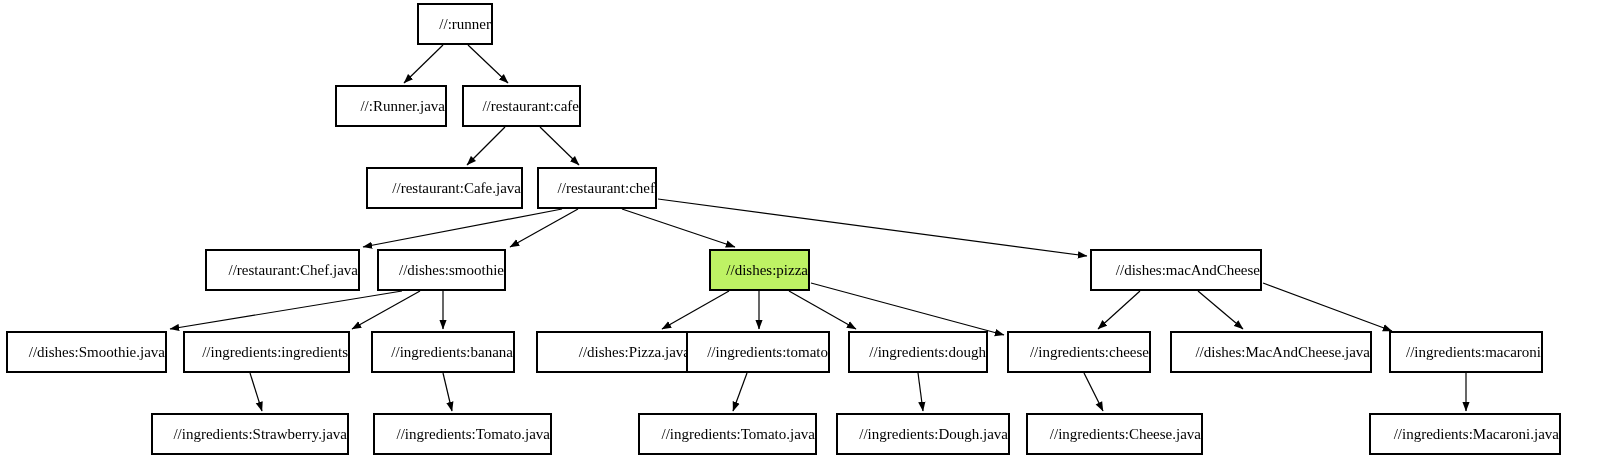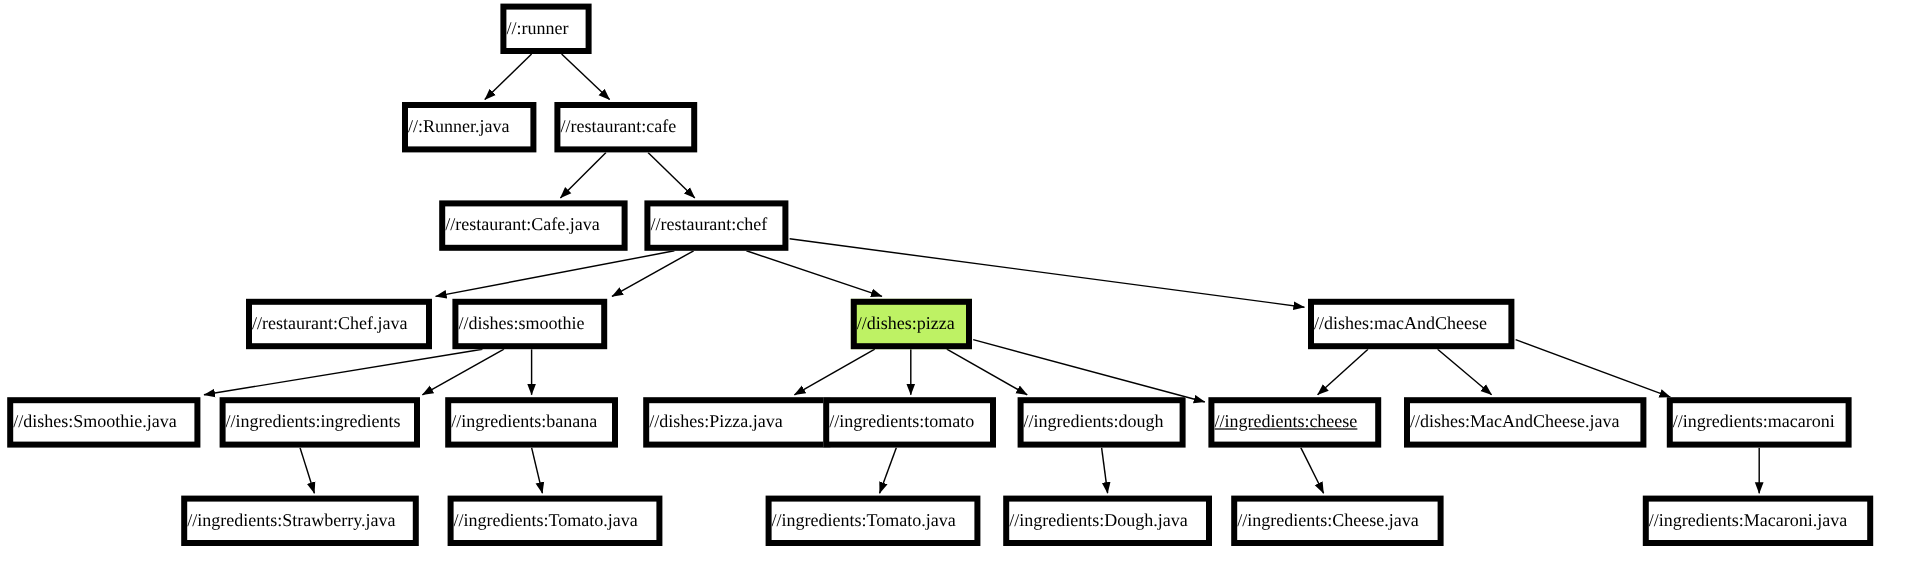--- a/index.html
+++ b/index.html
@@ -26,25 +26,25 @@
   #node-layer {
     position: absolute;
     left: 0;
     top: 0;
     width: 1600px;
     height: 468px;
   }
   .graph-node {
     position: absolute;
     box-sizing: border-box;
-    border: 5px solid #b91c1c;
+    border: 2px solid #b91c1c;
     background: #ffffff;
     display: flex;
     align-items: center;
-    justify-content: flex-start;
+    justify-content: flex-end;
     overflow: hidden;
     white-space: nowrap;
   }
   .node-label {
     font-family: "Liberation Serif", "DejaVu Serif", serif;
     font-size: 15px;
     line-height: 1;
     color: #000000;
     letter-spacing: 0px;
   }
@@ -127,21 +127,21 @@
       </div>
       <div class="graph-node" style="left: 536px; top: 331px; width: 156px; height: 42px; border-color: rgb(0, 0, 0); background: rgb(255, 255, 255);">
         <span class="node-label">//dishes:Pizza.java</span>
       </div>
       <div class="graph-node" style="left: 686px; top: 331px; width: 144px; height: 42px; border-color: rgb(0, 0, 0); background: rgb(255, 255, 255);">
         <span class="node-label">//ingredients:tomato</span>
       </div>
       <div class="graph-node" style="left: 848px; top: 331px; width: 140px; height: 42px; border-color: rgb(0, 0, 0); background: rgb(255, 255, 255);">
         <span class="node-label">//ingredients:dough</span>
       </div>
-      <div class="graph-node" style="left: 1007px; top: 331px; width: 144px; height: 42px; border-color: rgb(0, 0, 0); background: rgb(255, 255, 255); text-decoration: underline;">
+      <div class="graph-node" style="left: 1007px; top: 331px; width: 144px; height: 42px; border-color: rgb(0, 0, 0); background: rgb(255, 255, 255);">
         <span class="node-label">//ingredients:cheese</span>
       </div>
       <div class="graph-node" style="left: 1170px; top: 331px; width: 202px; height: 42px; border-color: rgb(0, 0, 0); background: rgb(255, 255, 255);">
         <span class="node-label">//dishes:MacAndCheese.java</span>
       </div>
       <div class="graph-node" style="left: 1389px; top: 331px; width: 154px; height: 42px; border-color: rgb(0, 0, 0); background: rgb(255, 255, 255);">
         <span class="node-label">//ingredients:macaroni</span>
       </div>
       <div class="graph-node" style="left: 151px; top: 413px; width: 198px; height: 42px; border-color: rgb(0, 0, 0); background: rgb(255, 255, 255);">
         <span class="node-label">//ingredients:Strawberry.java</span>

